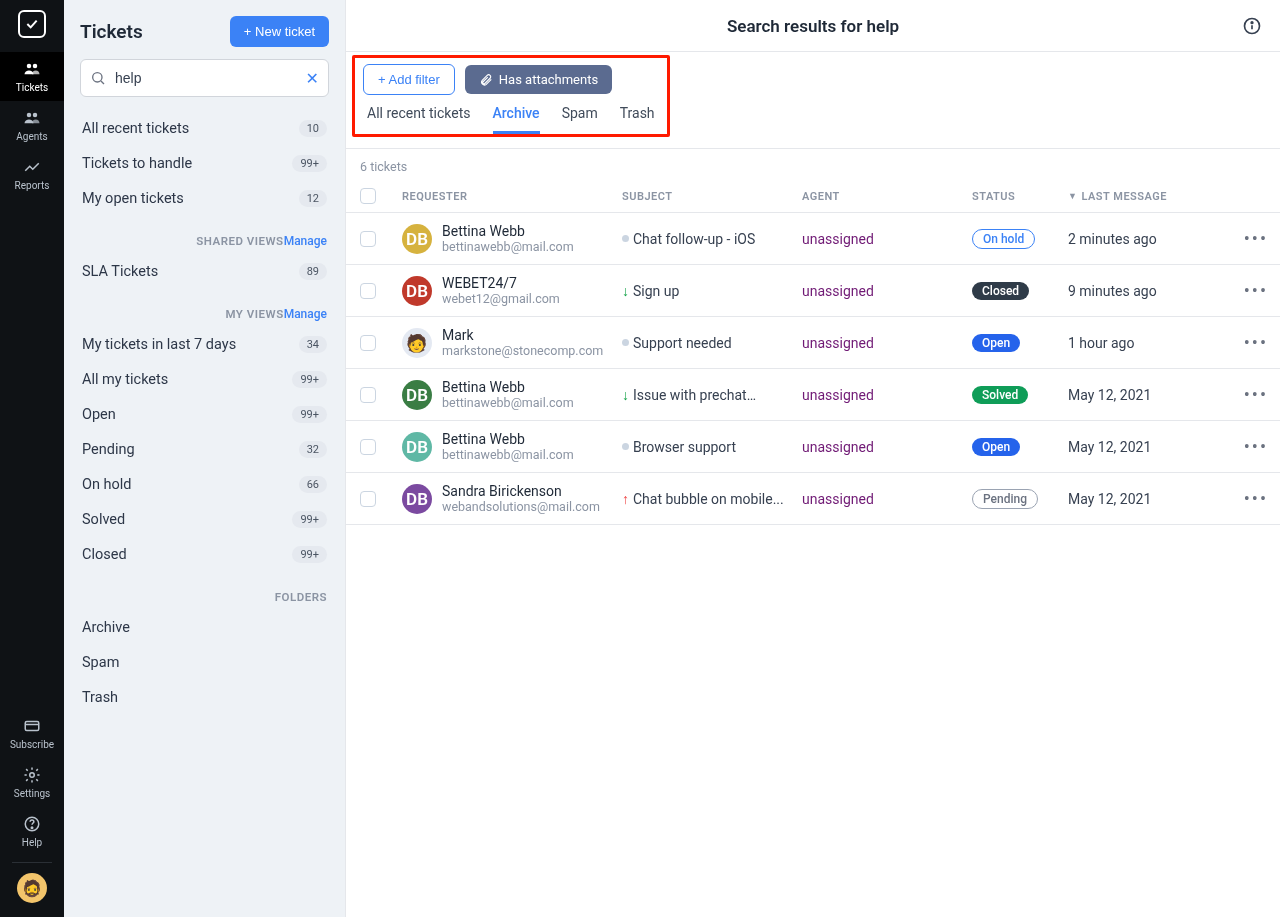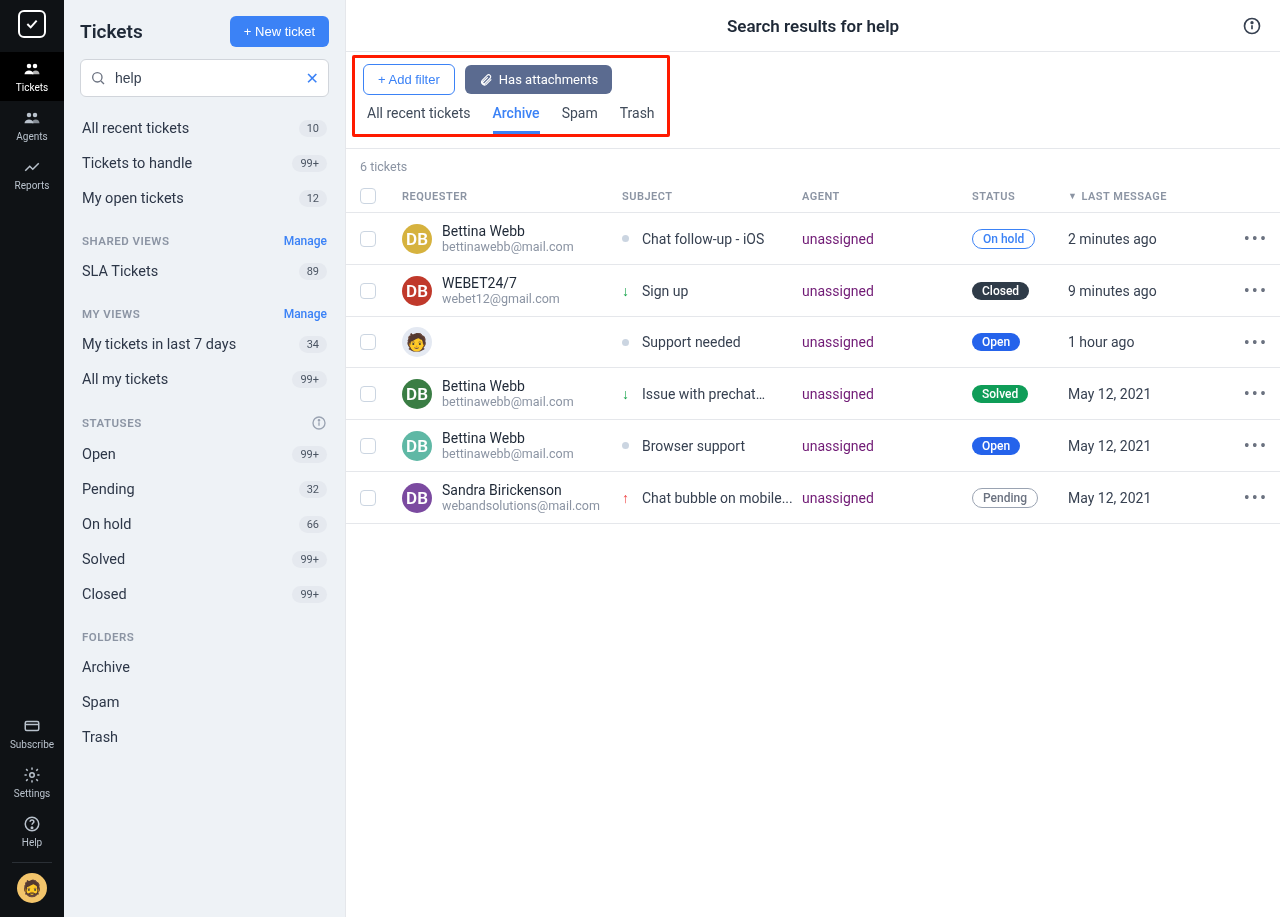--- a/index.html
+++ b/index.html
@@ -27,21 +27,21 @@
   .sidebar{width:282px;flex:none;background:var(--side-bg);border-right:1px solid var(--border);display:flex;flex-direction:column;overflow-y:auto;}
   .side-head{display:flex;align-items:center;justify-content:space-between;padding:16px 16px 12px;}
   .side-title{font-size:19px;font-weight:600;}
   .new-btn{background:var(--blue);color:#fff;border:none;border-radius:6px;padding:8px 14px;font-size:13px;font-weight:500;cursor:pointer;}
   .search-wrap{margin:0 16px 14px;position:relative;}
   .search-wrap input{width:100%;padding:10px 36px 10px 34px;border:1px solid #d1d5db;border-radius:6px;background:#fff;font-size:14px;color:#374151;outline:none;}
   .search-wrap .sicon{position:absolute;left:10px;top:50%;transform:translateY(-50%);color:#6b7280;}
   .search-wrap .clear{position:absolute;right:10px;top:50%;transform:translateY(-50%);color:var(--blue);cursor:pointer;font-size:16px;}
   .nav-row{display:flex;align-items:center;justify-content:space-between;padding:9px 18px;cursor:pointer;color:#2d3748;font-size:14.5px;}
   .badge{background:var(--badge-bg);color:#4b5563;font-size:11px;padding:2px 8px;border-radius:999px;min-width:26px;text-align:center;}
-  .section-row{display:flex;align-items:center;justify-content:space-between;padding:18px 18px 6px;color:var(--muted);font-size:11.5px;letter-spacing:.5px;font-weight:600;}
+  .section-row{display:flex;align-items:center;justify-content:flex-end;padding:18px 18px 6px;color:var(--muted);font-size:11.5px;letter-spacing:.5px;font-weight:600;}
   .manage{color:var(--blue);font-size:12px;font-weight:500;cursor:pointer;letter-spacing:0;}
   
   .main{flex:1;display:flex;flex-direction:column;overflow:auto;}
   .main-head{display:flex;align-items:center;justify-content:center;position:relative;height:52px;border-bottom:1px solid var(--border);}
   .main-head .title{font-size:17px;font-weight:600;}
   .main-head .info{position:absolute;right:18px;top:50%;transform:translateY(-50%);color:#374151;cursor:pointer;}
   .filter-bar{padding:12px 14px;border-bottom:1px solid var(--border);display:flex;gap:10px;align-items:center;}
   .highlight-box{border:3px solid #ff1a00;padding:6px 8px 0;margin:-9px -8px -1px;border-radius:2px;}
   .btn-outline{border:1px solid var(--blue);color:var(--blue);background:#fff;padding:7px 14px;border-radius:6px;font-size:13px;font-weight:500;cursor:pointer;display:inline-flex;align-items:center;gap:4px;}
   .chip{background:#5b6b90;color:#fff;padding:7px 14px;border-radius:6px;font-size:13px;display:inline-flex;align-items:center;gap:6px;cursor:pointer;}
@@ -51,21 +51,21 @@
   .count-bar{padding:10px 14px 6px;color:var(--muted);font-size:12.5px;}
   .thead, .trow{display:grid;grid-template-columns:42px 220px 180px 170px 96px 160px 40px;align-items:center;gap:0;}
   .thead{padding:8px 14px;border-bottom:1px solid var(--border);color:var(--muted);font-size:11px;letter-spacing:.5px;font-weight:600;}
   .thead .th{display:flex;align-items:center;gap:4px;}
   .trow{padding:10px 14px;border-bottom:1px solid var(--border);}
   .chk{width:16px;height:16px;border:1.5px solid #cbd5e1;border-radius:4px;cursor:pointer;}
   .req{display:flex;align-items:center;gap:10px;}
   .avatar-sm{width:30px;height:30px;border-radius:50%;display:flex;align-items:center;justify-content:center;color:#fff;font-size:17px;font-weight:600;flex:none;}
   .reqtext .name{font-size:14px;color:#1f2937;}
   .reqtext .email{font-size:12.5px;color:var(--muted);}
-  .subj{display:flex;align-items:center;gap:13px;color:#374151;font-size:14px;white-space:nowrap;overflow:hidden;text-overflow:ellipsis;}
+  .subj{display:flex;align-items:center;gap:4px;color:#374151;font-size:14px;white-space:nowrap;overflow:hidden;text-overflow:ellipsis;}
   .pri-dot{width:7px;height:7px;border-radius:50%;background:#cbd5e1;flex:none;}
   .pri-arrow{font-size:14px;line-height:1;flex:none;}
   .agent{color:#701a75;font-size:14px;}
   .status-pill{display:inline-flex;align-items:center;padding:2px 10px;border-radius:999px;font-size:12px;font-weight:500;}
   .s-onhold{border:1px solid var(--blue);color:var(--blue);background:#fff;}
   .s-closed{background:#2f3b48;color:#fff;}
   .s-open{background:var(--blue-dark);color:#fff;}
   .s-solved{background:#0f9d58;color:#fff;}
   .s-pending{border:1px solid #9aa3b2;color:#6b7280;background:#fff;}
   .time{color:#374151;font-size:14px;}
@@ -188,30 +188,20 @@
         <div class="nav-row">
           <span>My tickets in last 7 days</span>
           <span class="badge">34</span>
         </div>
         <div class="nav-row">
           <span>All my tickets</span>
           <span class="badge">99+</span>
         </div>
       </div>
 
-    <div class="section-row">
-      <span>STATUSES</span>
-      <span style="color:#9aa3b2;">
-        <svg width="16" height="16" viewBox="0 0 24 24" fill="none" stroke="currentColor" stroke-width="2">
-            <circle cx="12" cy="12" r="9"></circle>
-            <line x1="12" y1="11" x2="12" y2="16"></line>
-            <circle cx="12" cy="8" r="1" fill="currentColor"></circle>
-          </svg>
-      </span>
-    </div>
     <div id="nav-statuses">
         <div class="nav-row">
           <span>Open</span>
           <span class="badge">99+</span>
         </div>
         <div class="nav-row">
           <span>Pending</span>
           <span class="badge">32</span>
         </div>
         <div class="nav-row">
@@ -334,20 +324,24 @@
           <div><span class="status-pill s-closed">Closed</span></div>
           <div class="time">9 minutes ago</div>
           <div class="more">•••</div>
         </div>
         <div class="trow">
           <div>
             <div class="chk"></div>
           </div>
           <div class="req">
             <div class="avatar-sm" style="background:#e4e9f2">🧑</div>
+            <div class="reqtext">
+              <div class="name">Mark</div>
+              <div class="email">markstone@stonecomp.com</div>
+            </div>
           </div>
           <div class="subj">
             <span class="pri-dot"></span>
             <span>Support needed</span>
           </div>
           <div class="agent">unassigned</div>
           <div><span class="status-pill s-open">Open</span></div>
           <div class="time">1 hour ago</div>
           <div class="more">•••</div>
         </div>

